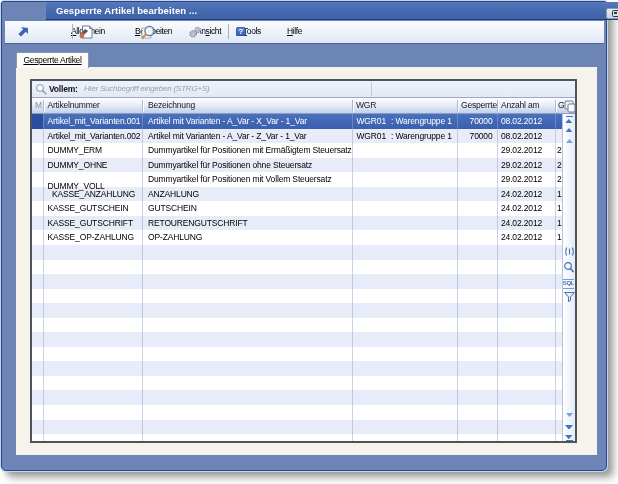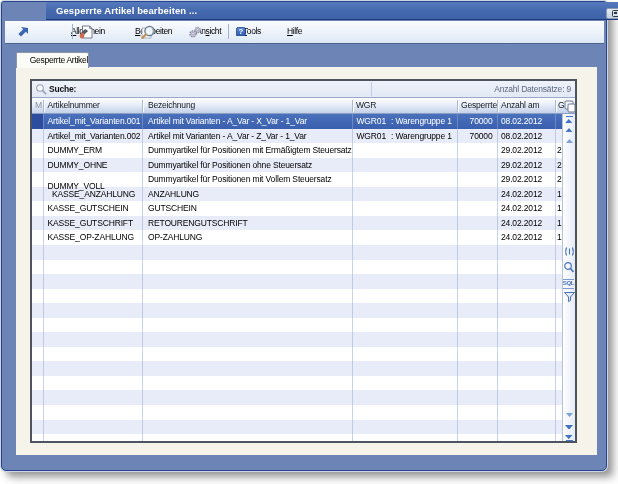--- a/index.html
+++ b/index.html
@@ -18,21 +18,21 @@
 #btn-restore .scr::after{content:"";position:absolute;left:1px;top:1px;width:3.4px;height:1.8px;background:#2e3744;}
 #btn-close{left:582px;border:1px solid #503048;background:linear-gradient(180deg,#cf7060 0%,#b84c38 50%,#a83c28 100%);box-shadow:0 0 0 1px rgba(225,232,245,.6);}
 #toolbar{position:absolute;left:5px;top:21px;width:599px;height:23px;
  background:linear-gradient(180deg,#f9fbfe 0%,#ecf2fa 55%,#dde8f5 100%);
  border-bottom:1px solid #51618f;}
 .titem{position:absolute;top:0;height:21px;line-height:21px;font-size:8.5px;letter-spacing:-0.4px;color:#000;margin-left:40px;}
 .tsep{position:absolute;top:3px;width:1px;height:15px;background:#a8b2c8;}
 u{text-decoration:underline;}
 #tab{position:absolute;left:16px;top:52px;width:73px;height:16px;background:#fbfbf7;
  border:1px solid #8b96aa;border-bottom:none;border-radius:2px 2px 0 0;
- font-size:8.5px;letter-spacing:-0.3px;line-height:15px;text-align:right;color:#000;}
+ font-size:8.5px;letter-spacing:-0.3px;line-height:15px;text-align:center;color:#000;text-decoration:underline;}
 #panel{position:absolute;left:16px;top:67px;width:581px;height:388px;background:#f5f3ea;}
 #grid{position:absolute;left:30px;top:79px;width:547px;height:364px;border:2px solid #4e545e;background:#fff;}
 #searchrow{position:absolute;left:32px;top:81px;width:543px;height:17px;
  background:linear-gradient(180deg,#eef2fa,#e3e9f5);border-bottom:1px solid #9aa8c8;}
 #searchrow .lbl{position:absolute;left:17px;top:0;line-height:16px;font-size:8.5px;font-weight:bold;color:#111;letter-spacing:-0.2px;}
 #searchrow .ph{position:absolute;left:52px;top:0;line-height:16px;font-size:8px;font-style:italic;color:#97a0b2;letter-spacing:-0.2px;}
 #searchrow .cnt{position:absolute;right:4px;top:0;line-height:16px;font-size:8.5px;color:#5d6880;letter-spacing:-0.2px;}
 #searchrow .div{position:absolute;left:339px;top:1px;width:1px;height:14px;background:#c2cce0;}
 #headrow{position:absolute;left:32px;top:98px;width:543px;height:16px;
  background:linear-gradient(180deg,#fdfeff 0%,#e9eff9 45%,#cfdbee 80%,#c3d2ea 100%);
@@ -105,23 +105,23 @@
   <div class="titem" style="left:242px"><u>H</u>ilfe</div>
 </div>
 <div id="panel"></div>
 <div id="tab">Gesperrte Artikel</div>
 <div id="grid"></div>
 <div id="searchrow">
   <svg class="abs" style="left:3px;top:2px" width="13" height="13" viewBox="0 0 13 13">
     <circle cx="5" cy="5" r="3.3" fill="#fdfefe" stroke="#94a0b6" stroke-width="1.1"></circle>
     <path d="M7.6 7.6 L10.8 10.8" stroke="#94a0b6" stroke-width="1.6" stroke-linecap="round"></path>
   </svg>
-  <div class="lbl">Suche:</div>
+  <div class="lbl">Vollem:</div>
+  <div class="ph">Hier Suchbegriff eingeben (STRG+S)</div>
   <div class="div"></div>
-  <div class="cnt">Anzahl Datensätze: 9</div>
 </div>
 <div id="headrow">
   <div class="hcell" style="left:3px;color:#8a8f99">M</div>
   <div class="hcell" style="left:15.5px">Artikelnummer</div>
   <div class="hcell" style="left:116px">Bezeichnung</div>
   <div class="hcell" style="left:324px">WGR</div>
   <div class="hcell" style="left:429px">Gesperrte</div>
   <div class="hcell" style="left:469px">Anzahl am</div>
   <div class="hcell" style="left:526px">G</div>
   <div class="hsep" style="left:11px"></div>

